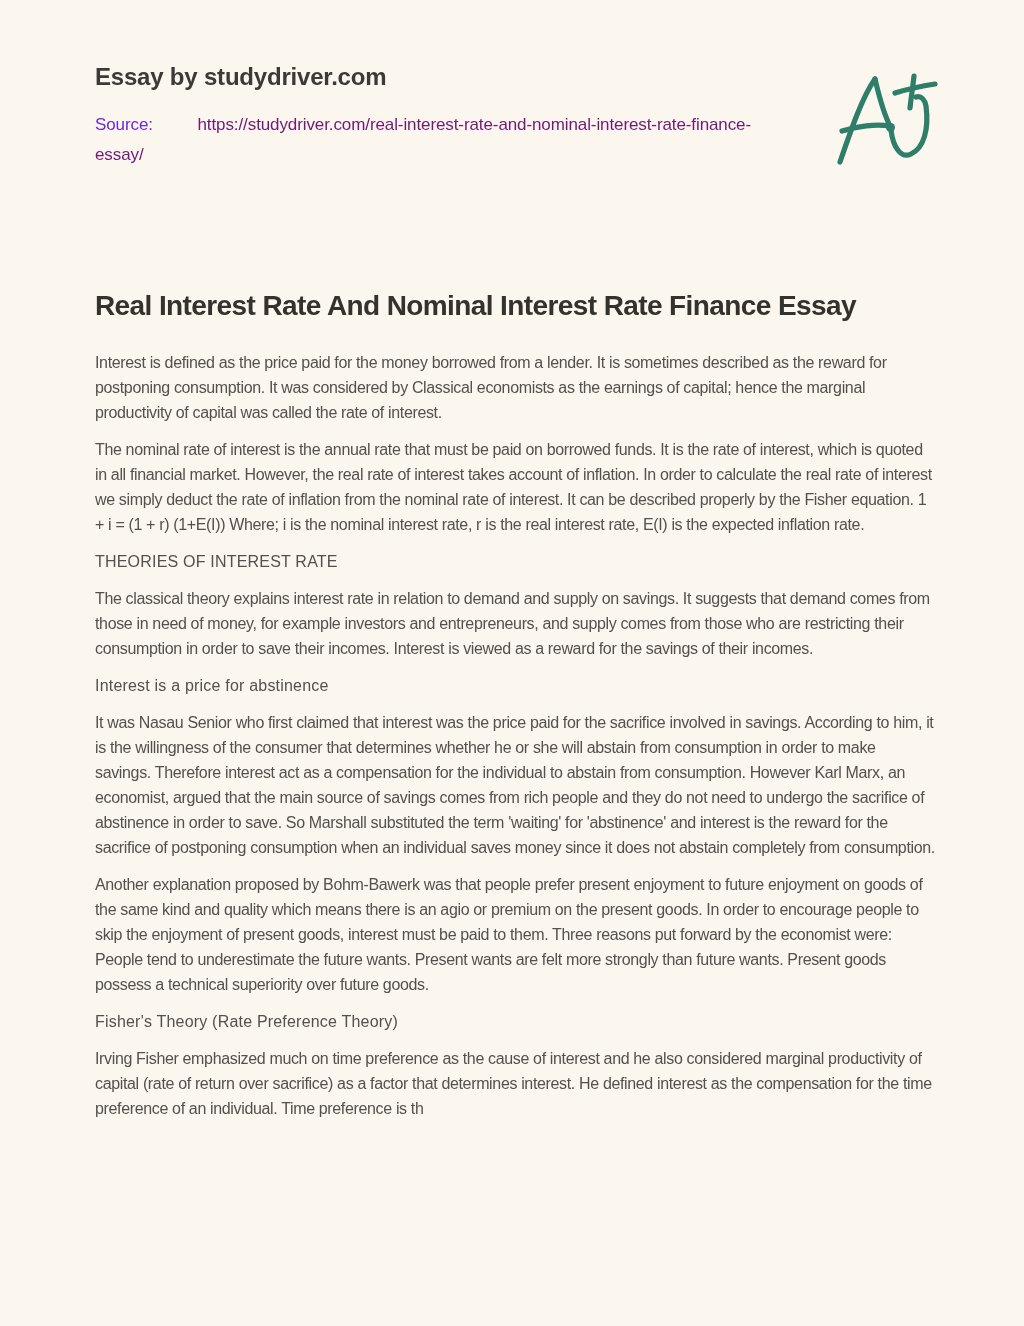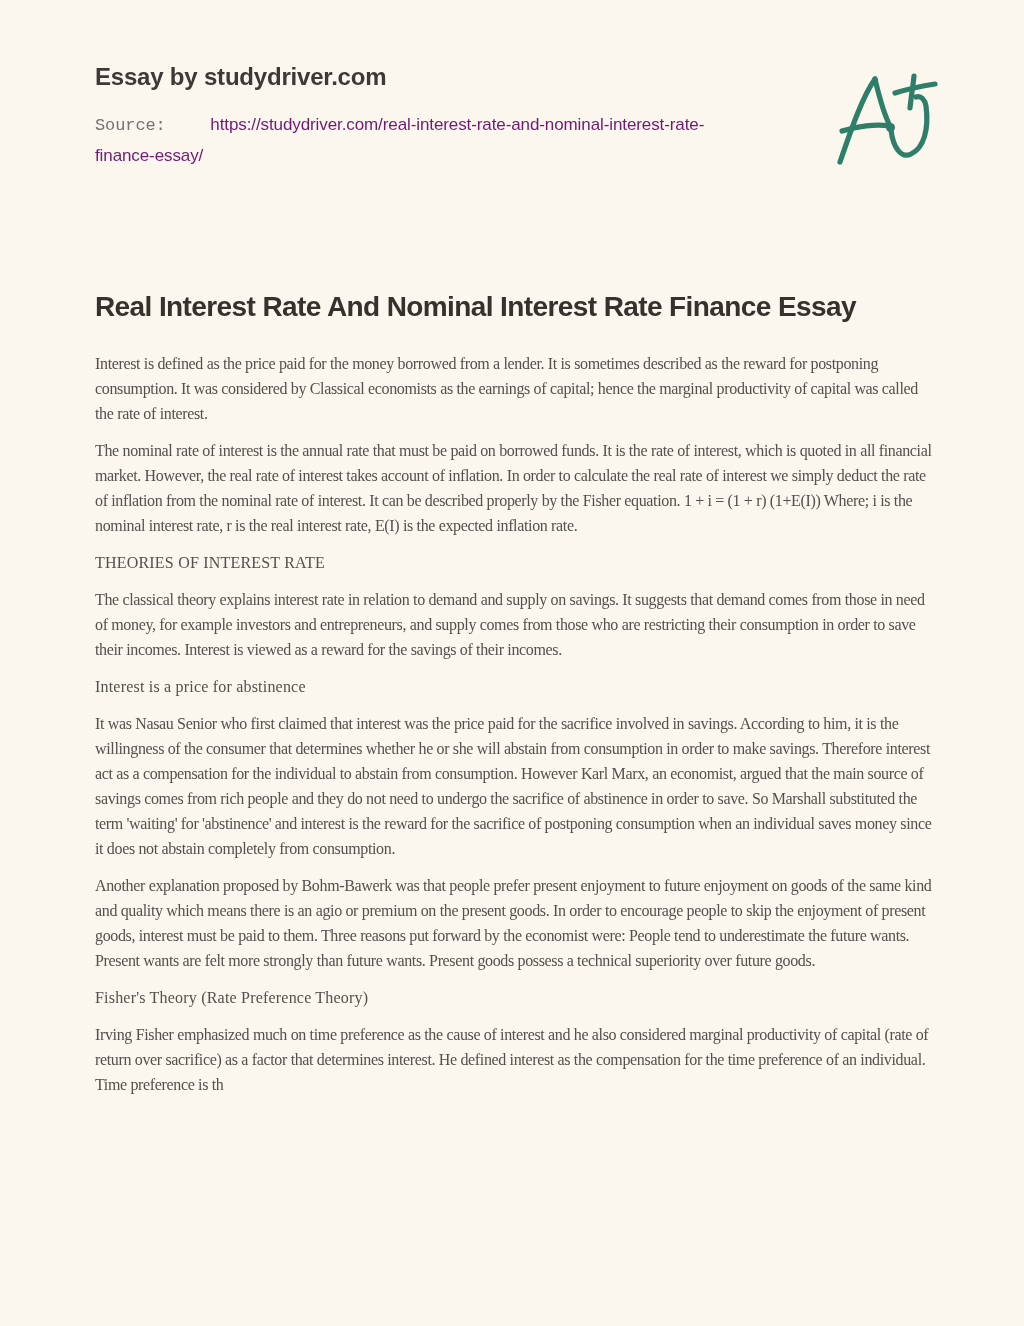--- a/index.html
+++ b/index.html
@@ -26,21 +26,21 @@
     letter-spacing: -0.2px;
     line-height: 30px;
   }
   .source-line {
     margin-top: 18px;
     max-width: 665px;
     font-size: 17px;
     line-height: 30px;
     letter-spacing: -0.1px;
   }
-  .source-label { color: #737373; font-family: Liberation Mono, monospace; }
+  .source-label { color: #6d28d9; }
   .source-url {
     color: #701a75;
     text-decoration: none;
     cursor: pointer;
     padding-left: 40px;
   }
   .logo {
     position: absolute;
     top: 8px;
     right: -12px;
@@ -58,21 +58,20 @@
   }
   .content {
     margin-top: 23px;
     width: 840px;
     color: #53514C;
   }
   .content p {
     margin: 0 0 12px 0;
     font-size: 16px;
     line-height: 25px;
-    font-family: Liberation Serif, serif;
   }
   .content p.para { letter-spacing: -0.35px; }
   .content p.sub  { letter-spacing: 0.2px; }
 </style>
 </head>
 <body>
 
 <div class="page">
 
   <div class="header">

